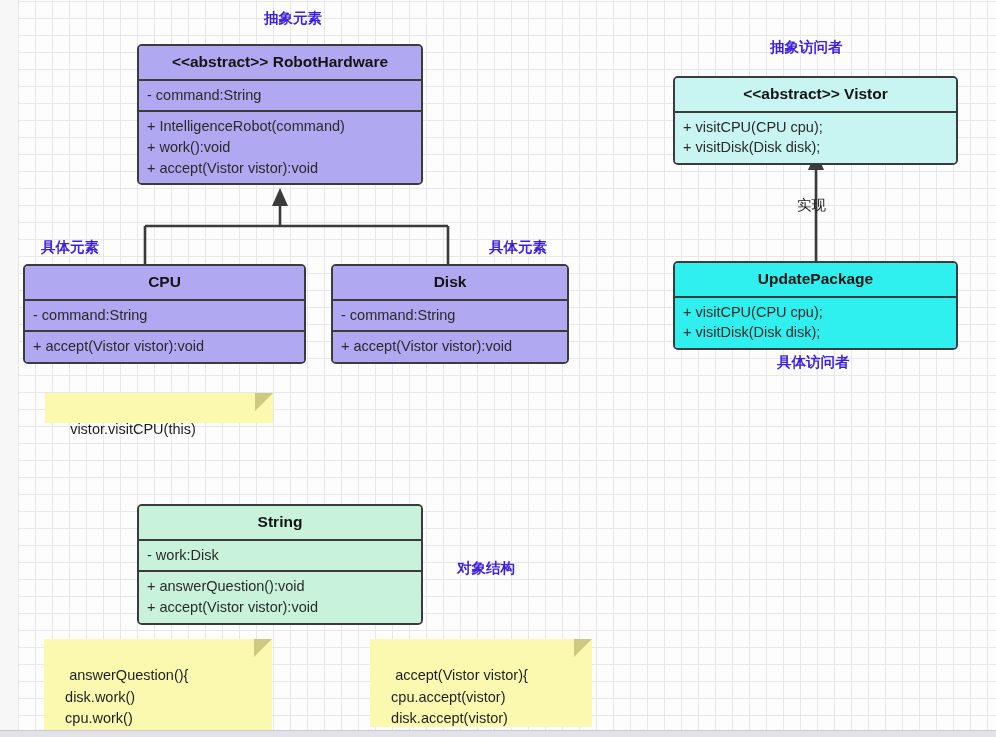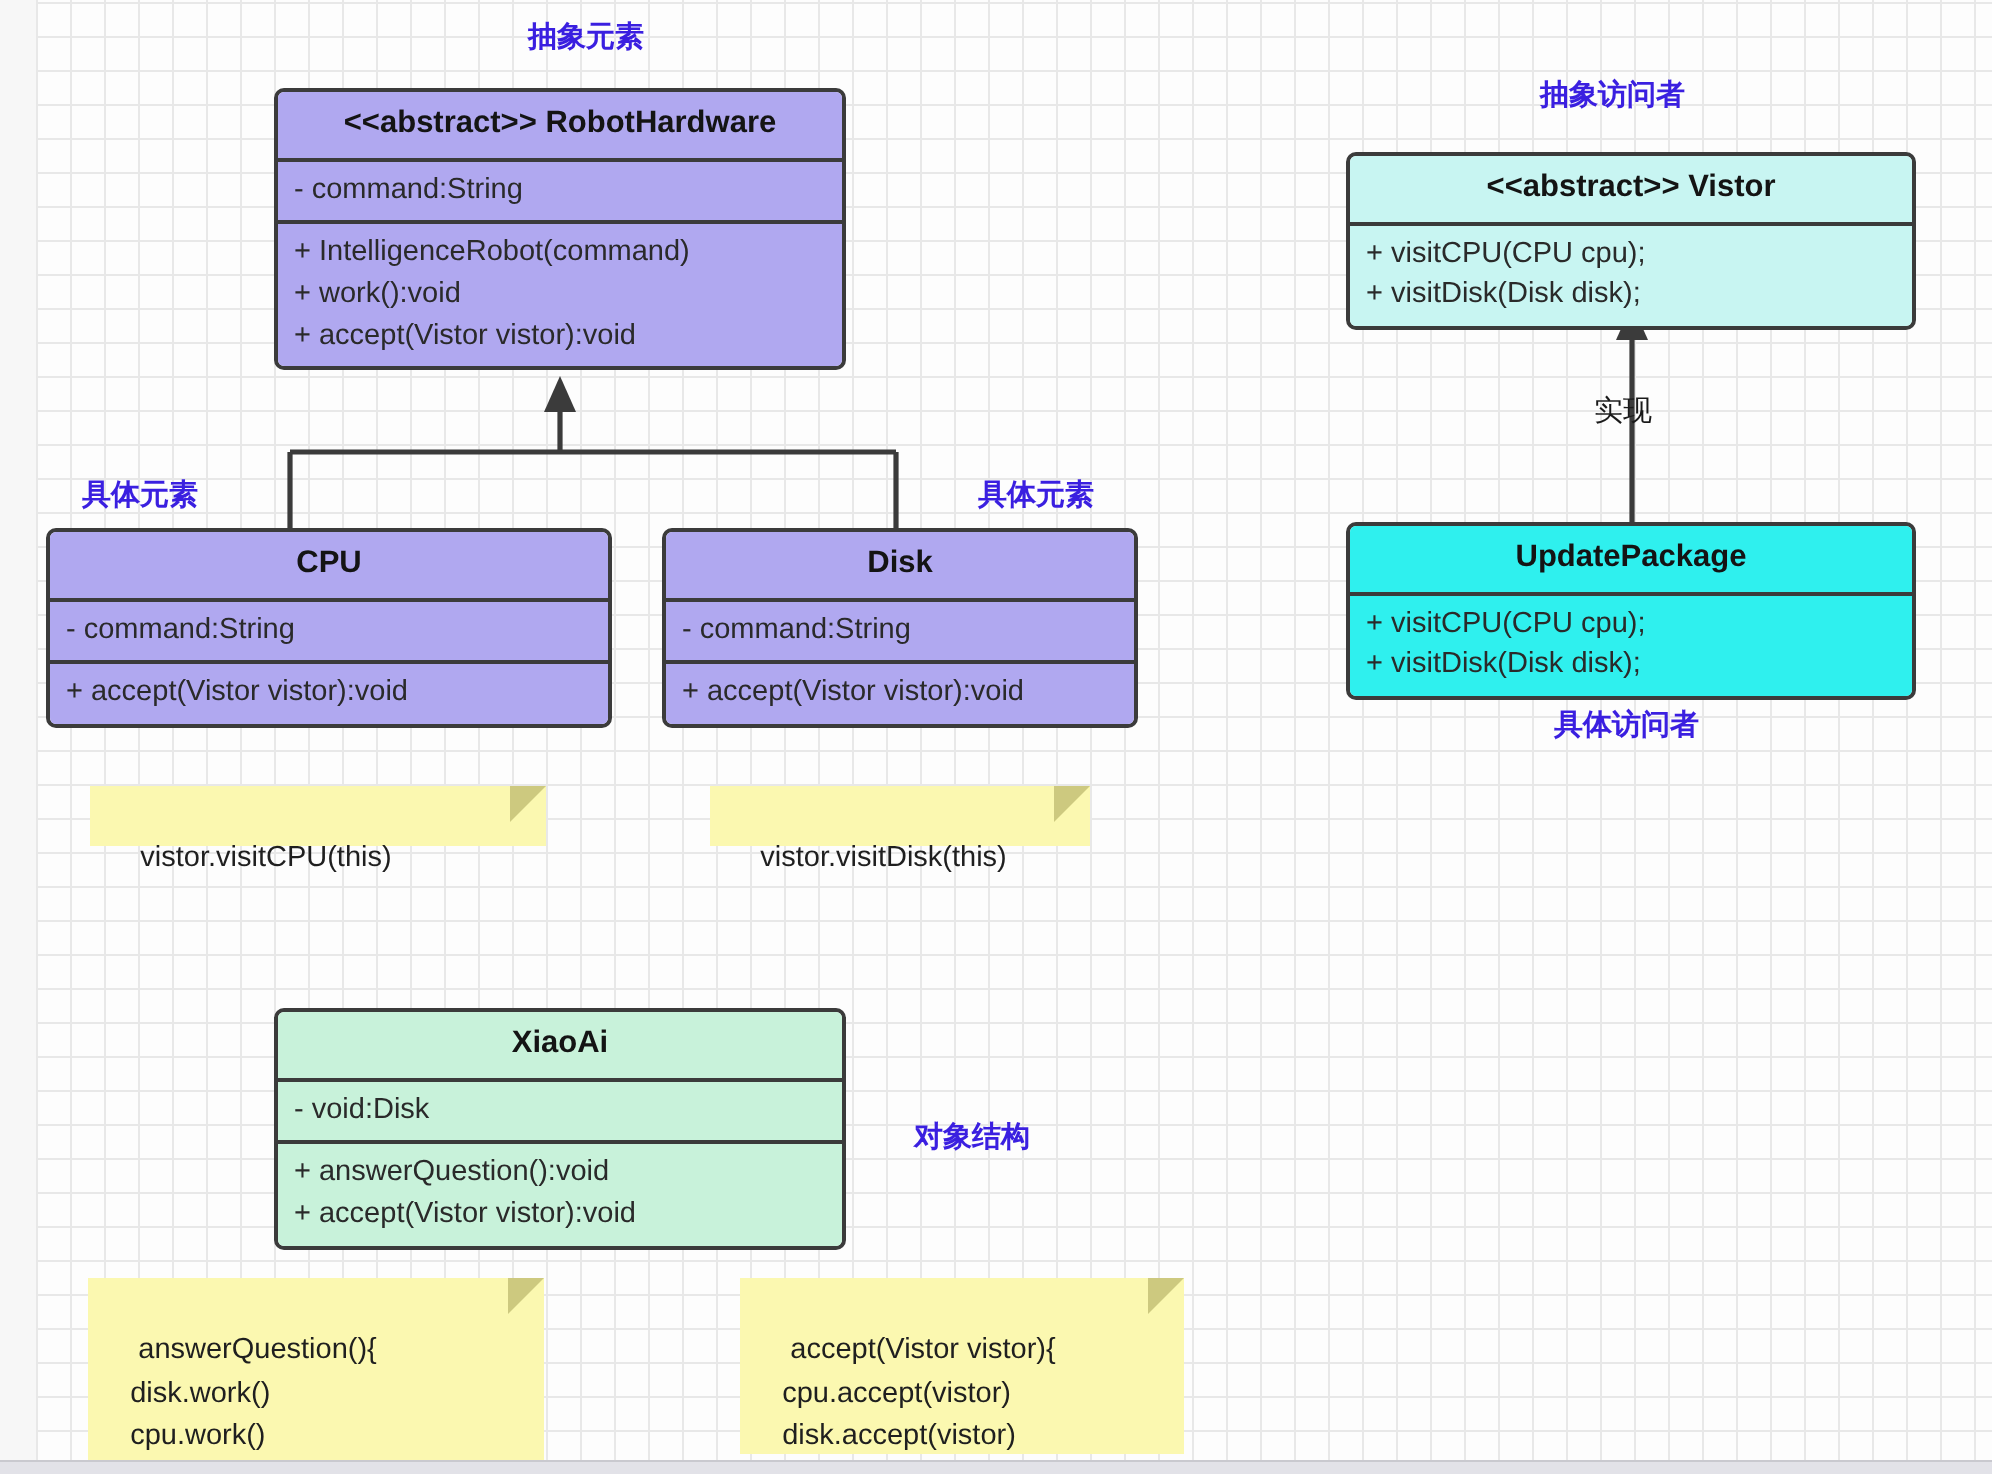--- a/index.html
+++ b/index.html
@@ -206,39 +206,35 @@
 
   <div class="uml-class fill-cyan" style="left:673px; top:261px; width:285px;">
     <div class="uml-title">UpdatePackage</div>
     <div class="uml-section">
       <div>+ visitCPU(CPU cpu);</div>
       <div>+ visitDisk(Disk disk);</div>
     </div>
   </div>
 
   <div class="uml-class fill-green" style="left:137px; top:504px; width:286px;">
-    <div class="uml-title">XiaoAi</div>
-    <div class="uml-section">
-      <div>- void:Disk</div>
+    <div class="uml-title">String</div>
+    <div class="uml-section">
+      <div>- work:Disk</div>
     </div>
     <div class="uml-section">
       <div>+ answerQuestion():void</div>
       <div>+ accept(Vistor vistor):void</div>
     </div>
   </div>
 
   <div class="note" style="left:45px; top:393px; width:228px; height:30px;">
     <span>vistor.visitCPU(this)</span>
     <span class="fold-tri"></span>
   </div>
 
-  <div class="note" style="left:355px; top:393px; width:190px; height:30px;">
-    <span>vistor.visitDisk(this)</span>
-    <span class="fold-tri"></span>
-  </div>
 
   <div class="note" style="left:44px; top:639px; width:228px; height:100px;">
     <span>answerQuestion(){
    disk.work()
    cpu.work()
 }</span>
     <span class="fold-tri"></span>
   </div>
 
   <div class="note" style="left:370px; top:639px; width:222px; height:88px;">

